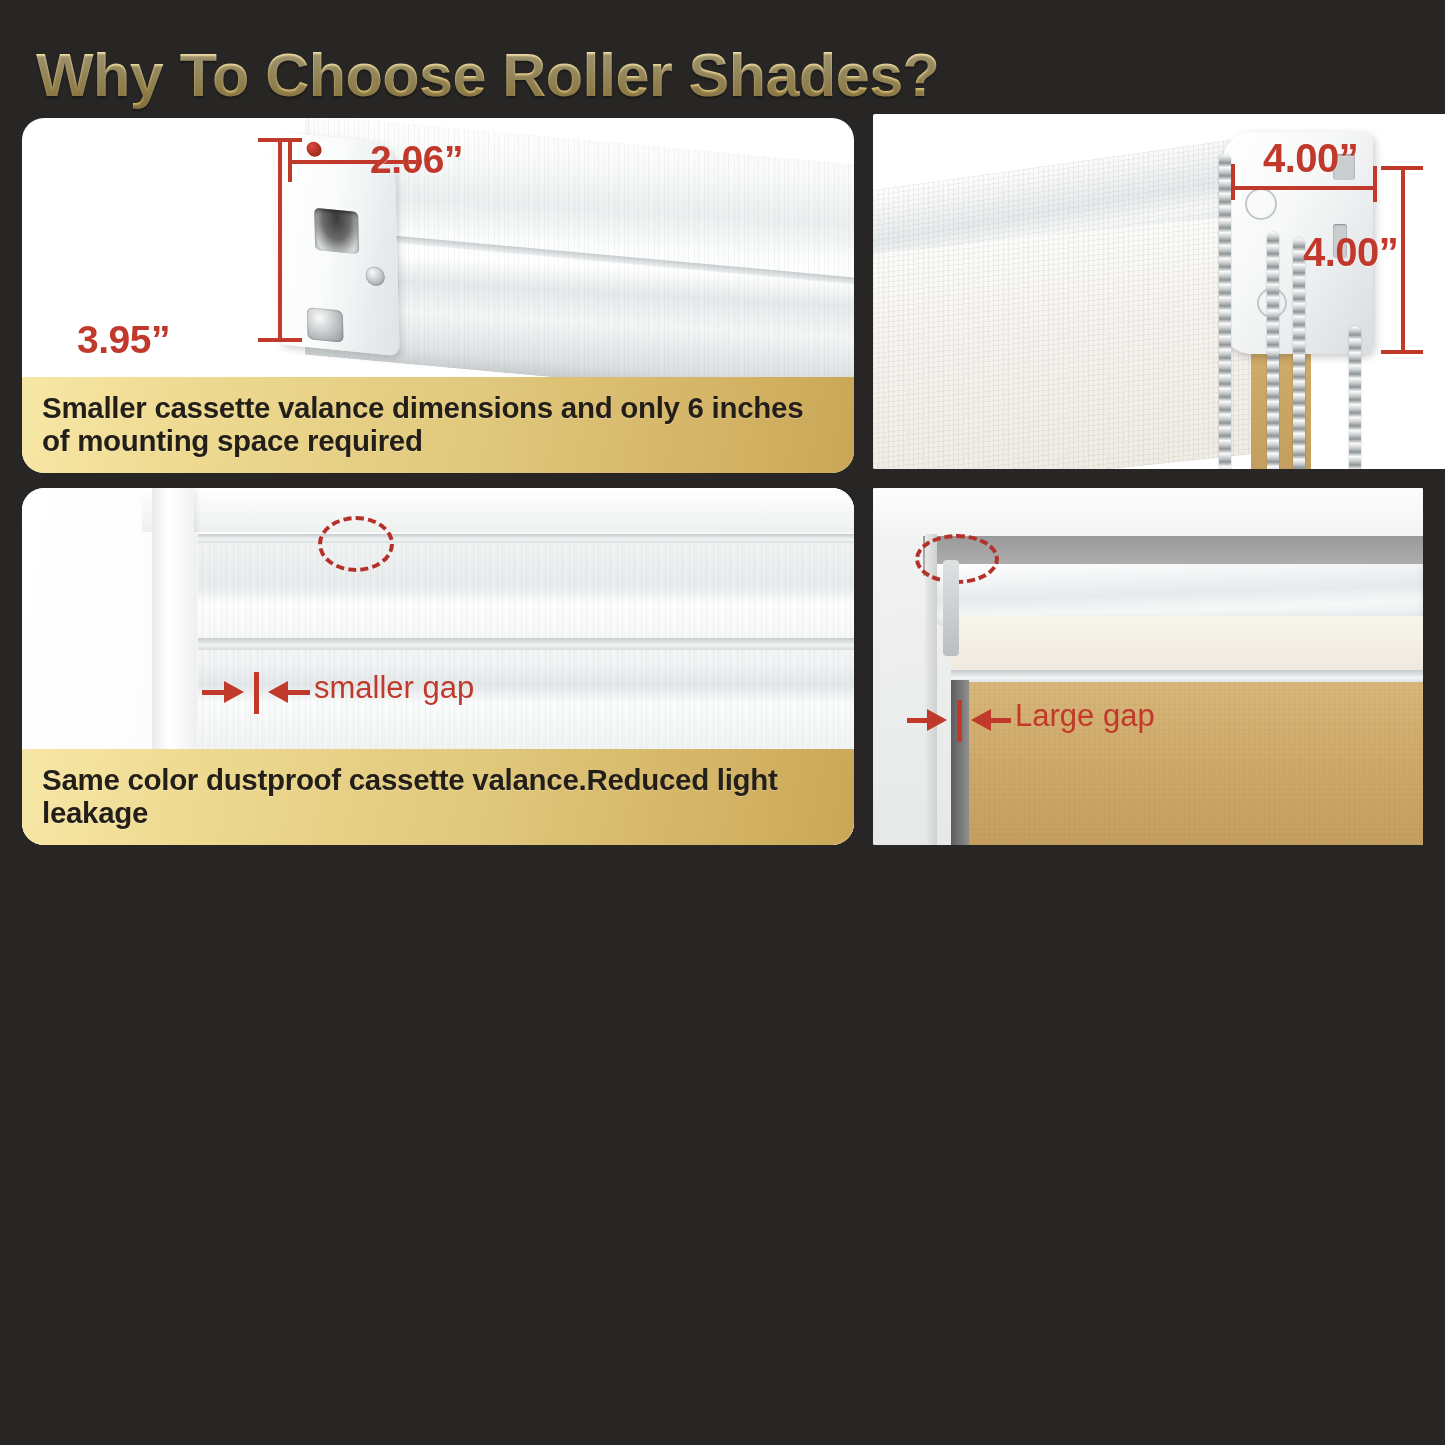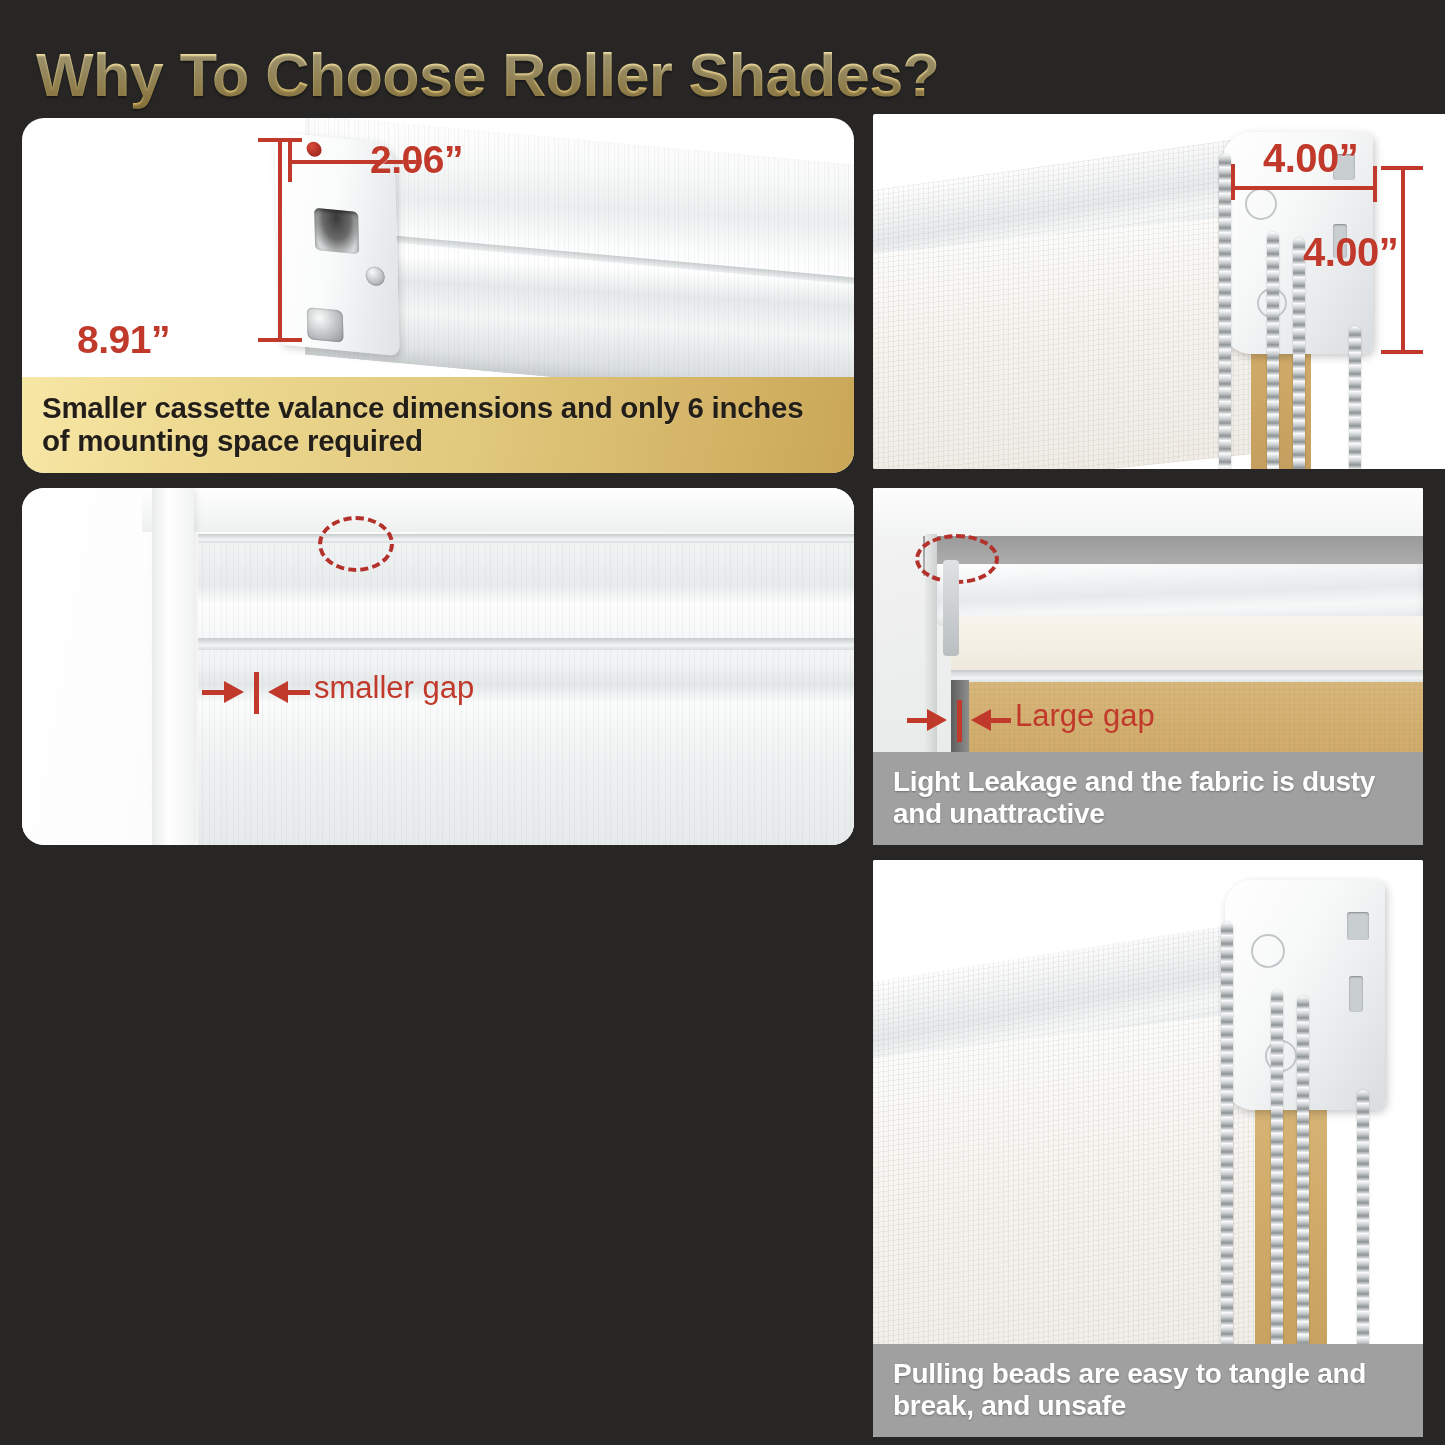--- a/index.html
+++ b/index.html
@@ -296,21 +296,21 @@
         <div class="screw s2"></div>
       </div>
 
       <div class="dim-line hline"></div>
       <div class="dim-line htick-l"></div>
       <div class="dim-red lbl-206">2.06”</div>
 
       <div class="dim-line vline"></div>
       <div class="dim-line vtick-t"></div>
       <div class="dim-line vtick-b"></div>
-      <div class="dim-red lbl-549">8.91”</div>
+      <div class="dim-red lbl-549">3.95”</div>
     </div>
     <div class="cap gold">Smaller cassette valance dimensions and only 6 inches of mounting space required</div>
   </div>
 
   <div class="panel right p2">
     <div class="photo">
       <div class="roller-tube tex-weave" style="left:-10px; top:48px; width:420px; height:96px; transform:skewY(-8deg); border-radius:6px;"></div>
       <div class="fabric-white tex-weave" style="left:-10px; top:120px; width:400px; height:240px; transform:skewY(-6deg);"></div>
       <div class="fabric-tan" style="left:378px; top:150px; width:60px; height:210px;"></div>
 
@@ -350,20 +350,21 @@
 
       <div class="gapmark" style="left:180px; top:190px;">
         <div class="arrow-stem" style="left:0px; top:12px; width:24px;"></div>
         <div class="arrow-r" style="left:22px; top:3px;"></div>
         <div class="bar" style="left:52px; top:-6px; height:42px;"></div>
         <div class="arrow-l" style="left:66px; top:3px;"></div>
         <div class="arrow-stem" style="left:86px; top:12px; width:22px;"></div>
         <div class="txt" style="left:112px; top:-8px;">smaller gap</div>
       </div>
     </div>
+    <div class="cap gold">Same color dustproof cassette valance.Reduced light leakage</div>
   </div>
 
   <div class="panel right p4">
     <div class="photo">
       <div class="wall-grey"></div>
       <div style="position:absolute; left:0; top:0; width:100%; height:50px;
                   background:linear-gradient(180deg,#fdfdfd,#f2f3f3);"></div>
       <div style="position:absolute; left:50px; top:48px; right:0; height:40px;
                   background:linear-gradient(180deg,#9a9a9a,#b5b5b5);"></div>
       <div class="roller-tube" style="left:62px; top:76px; right:0; height:62px; border-radius:0 0 8px 8px;"></div>
@@ -381,39 +382,17 @@
 
       <div class="gapmark" style="left:34px; top:218px;">
         <div class="arrow-stem" style="left:0px; top:12px; width:22px;"></div>
         <div class="arrow-r" style="left:20px; top:3px;"></div>
         <div class="bar" style="left:50px; top:-6px; height:42px;"></div>
         <div class="arrow-l" style="left:64px; top:3px;"></div>
         <div class="arrow-stem" style="left:84px; top:12px; width:20px;"></div>
         <div class="txt" style="left:108px; top:-8px;">Large gap</div>
       </div>
     </div>
-    <div class="cap grey">Light Leakage and the fabric is dusty and unattractive</div>
   </div>
 
 
-  <div class="panel right p6">
-    <div class="photo">
-      <div style="position:absolute; inset:0; background:#ffffff;"></div>
-      <div class="roller-tube tex-weave" style="left:-20px; top:90px; width:440px; height:110px; transform:skewY(-9deg); border-radius:8px;"></div>
-      <div class="fabric-white tex-weave" style="left:-20px; top:175px; width:420px; height:390px; transform:skewY(-7deg);"></div>
-      <div class="fabric-tan" style="left:382px; top:205px; width:72px; height:340px;"></div>
-
-      <div class="bracket" style="left:352px; top:20px; width:160px; height:230px;">
-        <div class="notch" style="left:122px; top:32px; width:22px; height:28px;"></div>
-        <div class="notch" style="left:124px; top:96px; width:14px; height:36px;"></div>
-        <div class="ring" style="left:26px; top:54px; width:34px; height:34px;"></div>
-        <div class="ring" style="left:40px; top:160px; width:32px; height:32px;"></div>
-      </div>
-
-      <div class="beadchain" style="left:348px; top:62px; height:450px;"></div>
-      <div class="beadchain" style="left:398px; top:130px; height:390px;"></div>
-      <div class="beadchain" style="left:424px; top:136px; height:386px;"></div>
-      <div class="beadchain" style="left:484px; top:230px; height:292px;"></div>
-    </div>
-    <div class="cap grey">Pulling beads are easy to tangle and break, and unsafe</div>
-  </div>
 
 </div>
 
 </body></html>

